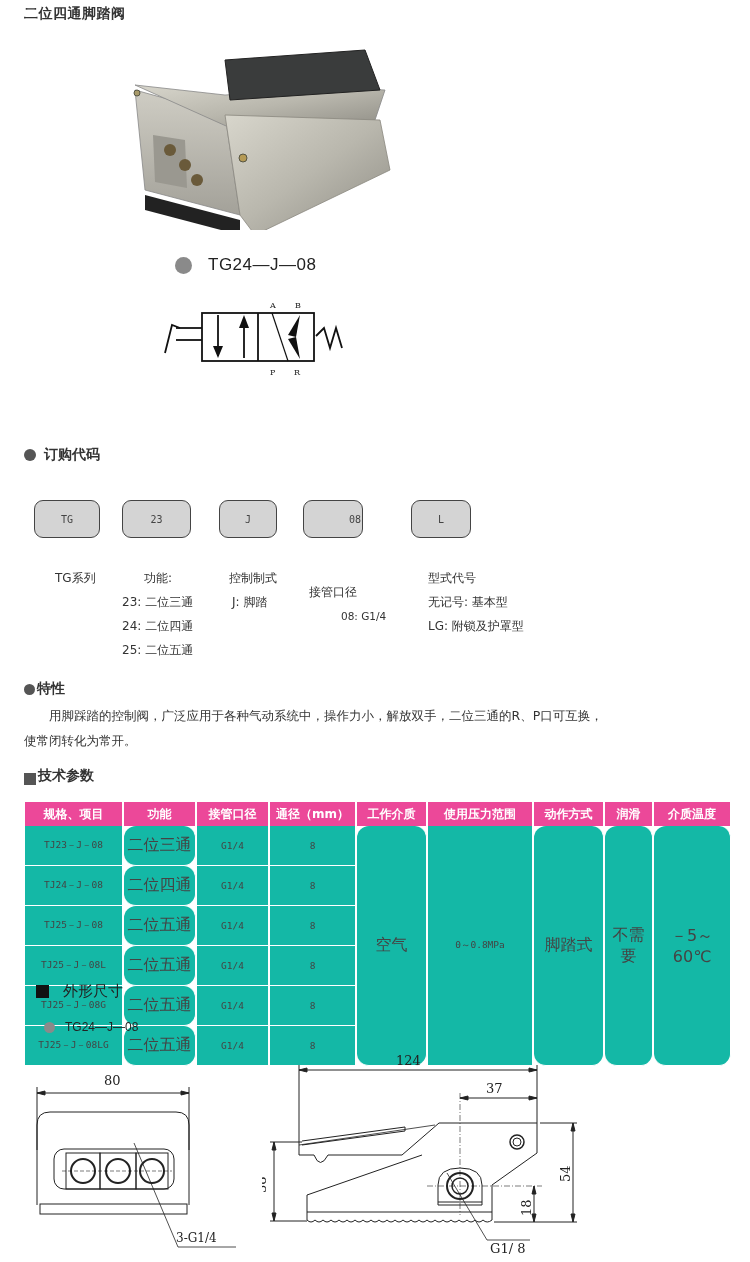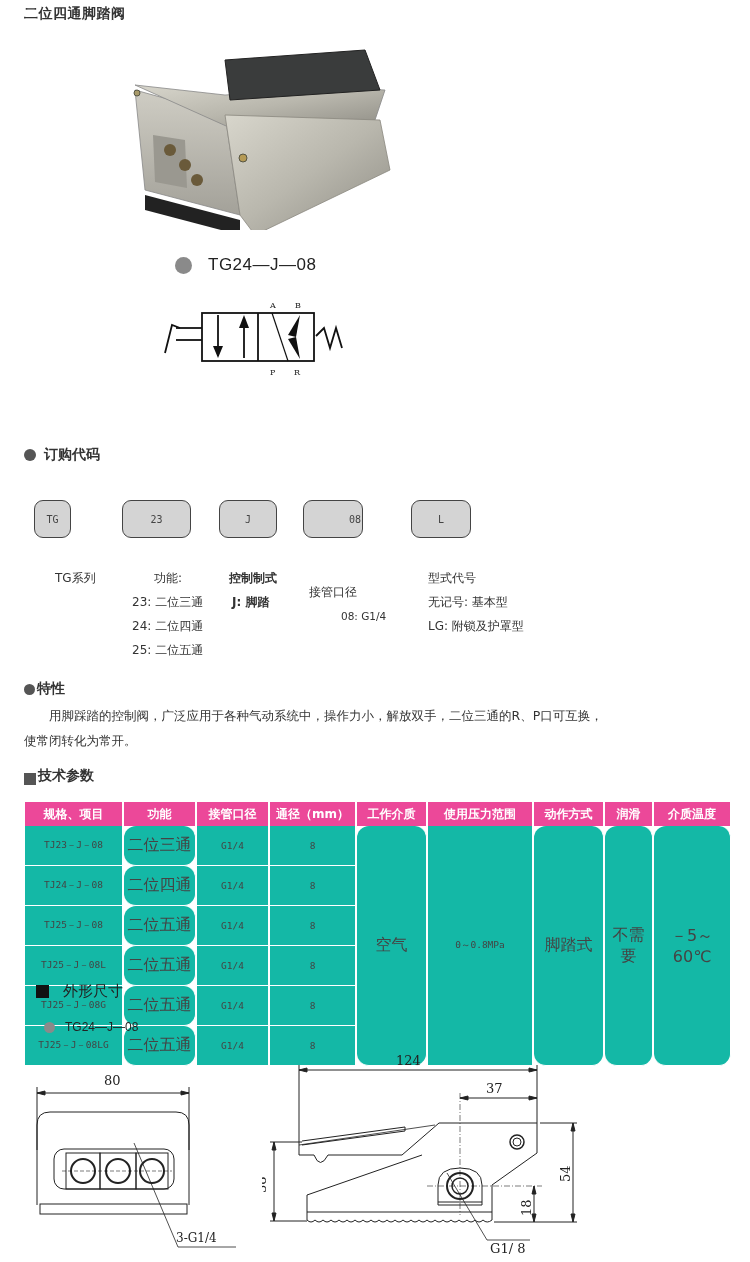--- a/index.html
+++ b/index.html
@@ -101,34 +101,34 @@
   <text x="135" y="10" font-size="8" font-family="DejaVu Sans, sans-serif" fill="#222">B</text>
   <text x="110" y="77" font-size="8" font-family="DejaVu Sans, sans-serif" fill="#222">P</text>
   <text x="134" y="77" font-size="8" font-family="DejaVu Sans, sans-serif" fill="#222">R</text>
 </svg>
 
 <div class="abs section-h" style="left:24px; top:446px;">
   <span class="sh-dot"></span>
   <span>订购代码</span>
 </div>
 
-<div class="abs code-box" style="left:34px; width:37px;">TG</div>
+<div class="abs code-box" style="left:34px; width:66px;">TG</div>
 <div class="abs code-box" style="left:122px; width:69px;">23</div>
 <div class="abs code-box" style="left:219px; width:58px;">J</div>
 <div class="abs code-box" style="left:303px; width:60px;padding-left:44px;">08</div>
 <div class="abs code-box" style="left:411px; width:60px;">L</div>
 
 <div class="abs code-label" style="left:55px; top:566px;">TG系列</div>
-<div class="abs" style="left:132px; top:566px;">
+<div class="abs" style="left:122px; top:566px;">
   <div class="code-label" style="padding-left:22px;">功能:</div>
   <div class="code-label">23: 二位三通</div>
   <div class="code-label">24: 二位四通</div>
   <div class="code-label">25: 二位五通</div>
 </div>
-<div class="abs" style="left:229px; top:566px;font-weight:bold;">
+<div class="abs" style="left:229px; top:566px;">
   <div class="code-label">控制制式</div>
   <div class="code-label" style="padding-left:3px;">J: 脚踏</div>
 </div>
 <div class="abs" style="left:309px; top:580px;">
   <div class="code-label">接管口径</div>
   <div class="code-label" style="font-size:10.5px;margin-left:32px;">08: G1/4</div>
 </div>
 <div class="abs" style="left:428px; top:566px;">
   <div class="code-label">型式代号</div>
   <div class="code-label">无记号: 基本型</div>

